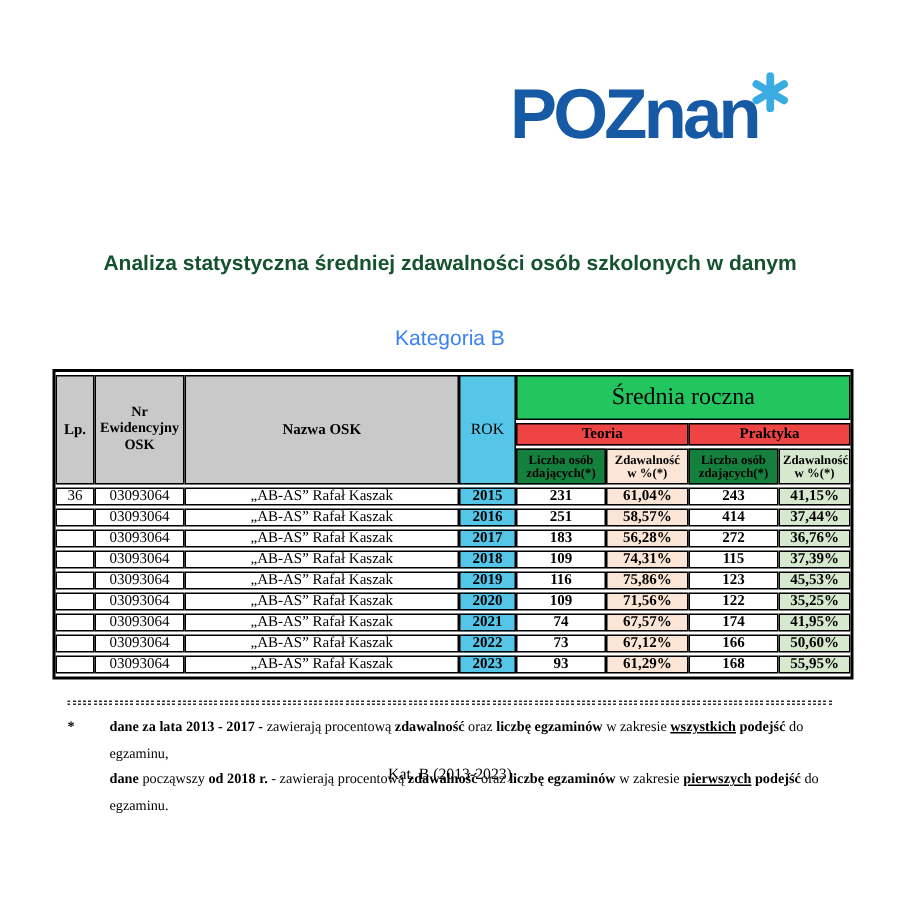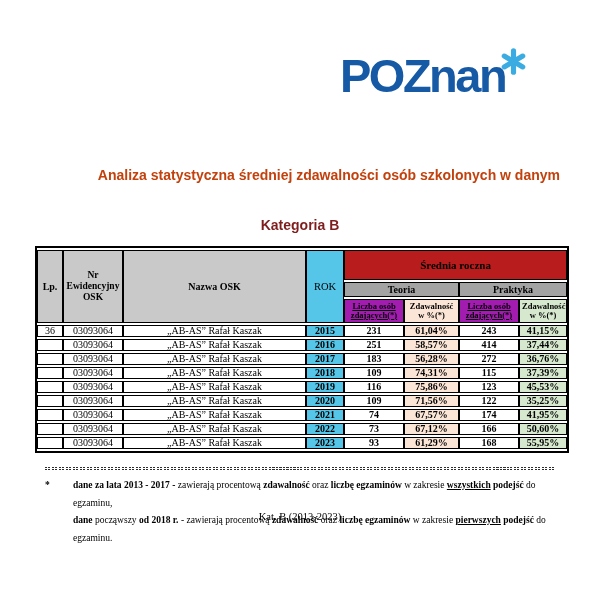--- a/index.html
+++ b/index.html
@@ -27,34 +27,34 @@
   .logo-star {
     display: inline-block;
     position: relative;
     top: -17px;
     margin-left: -5px;
   }
 
   
   .title {
     position: absolute; top: 166px; left: 40px; width: 520px;
-    text-align: right;
+    text-align: center;
     font-family: "Liberation Sans", sans-serif;
     font-weight: bold;
     font-size: 14px;
     line-height: 19px;
-    color: #c2410c;
+    color: #14532d;
   }
   .kategoria {
     position: absolute; top: 217px; left: 40px; width: 520px;
     text-align: center;
     font-family: "Liberation Sans", sans-serif;
-    font-weight: bold;
+    font-weight: normal;
     font-size: 14px;
-    color: #7f1d1d;
+    color: #3b82f6;
   }
 
   
   .tbl-wrap { position: absolute; top: 246px; left: 35px; }
   table.osk {
     border-collapse: separate;
     border-spacing: 0 2px;
     border: 2px solid #000;
     table-layout: fixed;
     width: 530px;
@@ -68,24 +68,24 @@
     vertical-align: middle;
     font-family: "Liberation Serif", serif;
     color: #000;
     box-sizing: border-box;
   }
   th.h-gray { background: #c9c9c9; font-weight: bold; font-size: 10px; }
   th.h-lp { font-size: 10px; }
   th.h-nr { font-size: 9.5px; line-height: 11px; margin-left: 44px; }
   th.h-nazwa { font-size: 10px; margin-top: 44px; }
   th.h-rok { background: #55c5e8; font-weight: normal; font-size: 10.5px; }
-  th.h-srednia { background: #b91c1c; font-weight: bold; font-size: 11px; height: 30px; }
-  th.h-sub { background: #a3a3a3; font-weight: bold; font-size: 10px; height: 15px; }
+  th.h-srednia { background: #22c55e; font-weight: normal; font-size: 16px; height: 30px; }
+  th.h-sub { background: #ef4444; font-weight: bold; font-size: 10px; height: 15px; }
   th.h-col { font-weight: bold; font-size: 8.5px; line-height: 9.5px; height: 24px; }
-  th.h-col-white { background: #a21caf; text-decoration: underline; }
+  th.h-col-white { background: #15803d; }
   th.h-col-peach { background: #fbe5d6; }
   th.h-col-green { background: #d6e8ce; }
 
   table.osk td { height: 10px; font-size: 10px; line-height: 10px; }
   td.td-lp { font-weight: normal; margin-top: 12px; }
   td.td-nr { font-weight: normal; }
   td.td-nazwa { text-align: left; padding-left: 8px; font-weight: normal; }
   td.td-rok { background: #55c5e8; font-weight: bold; margin-top: 40px; }
   td.td-num { font-weight: bold; }
   td.td-proc-teoria { background: #fbe5d6; font-weight: bold; }

